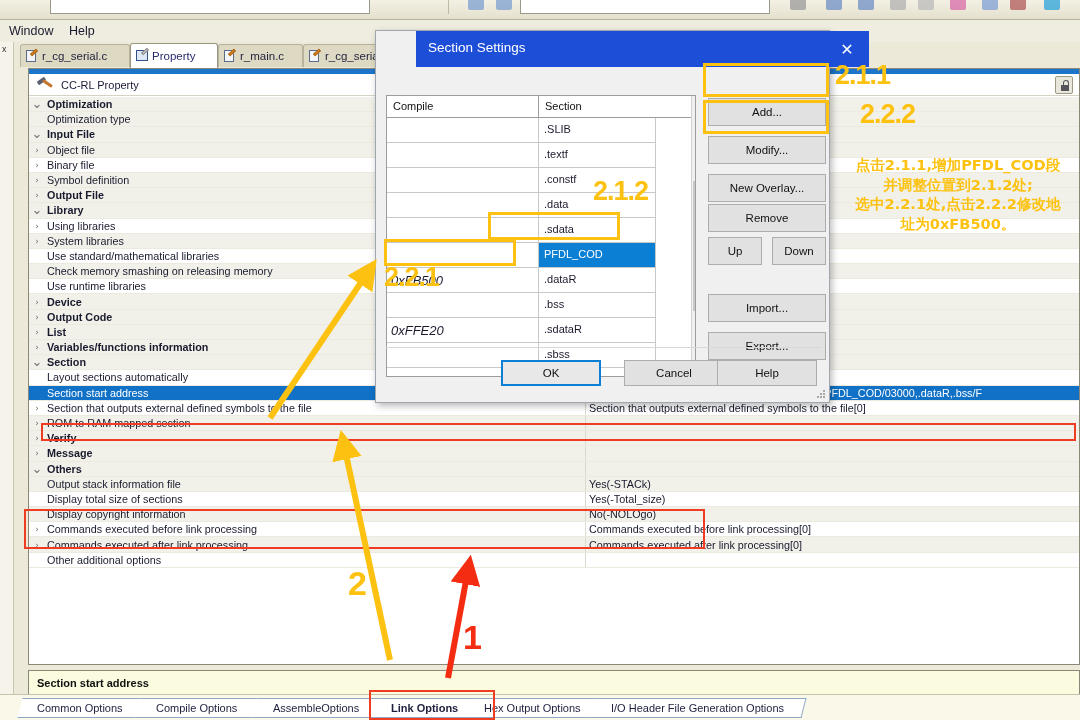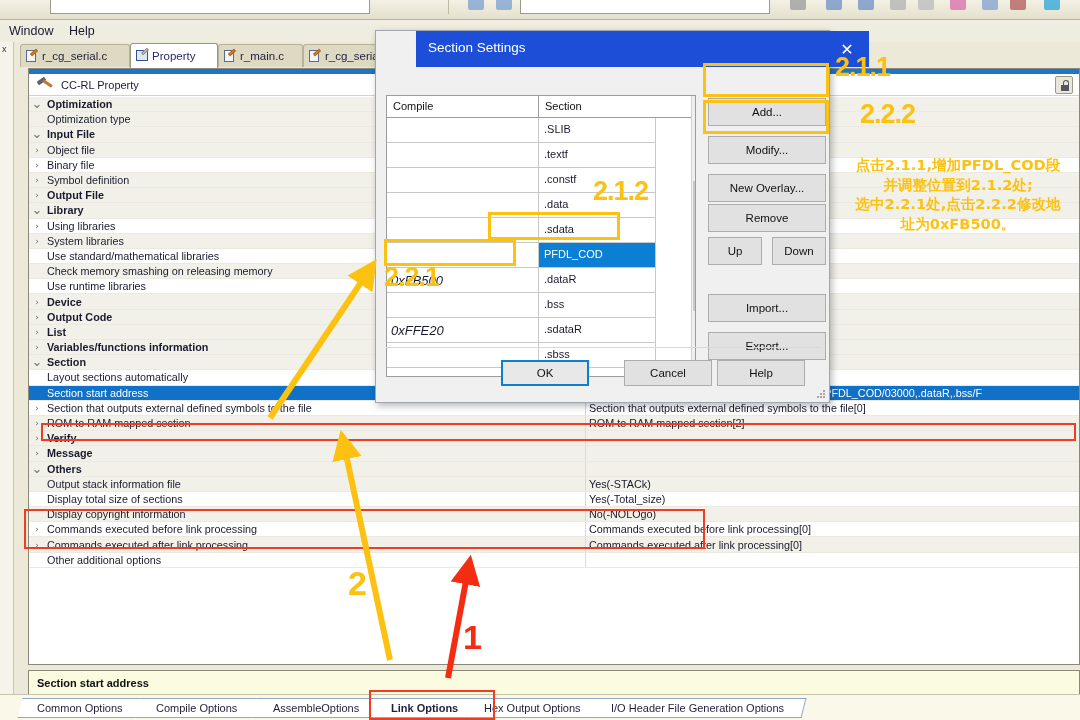--- a/index.html
+++ b/index.html
@@ -208,21 +208,21 @@
 
   .dbtn {
     position:absolute; height:28px; background:#e1e1e1;
     border:1px solid #adadad; font-size:11.5px; color:#111;
     display:flex; align-items:center; justify-content:center;
   }
   #dlg-foot-sep {
     position:absolute; left:10px; bottom:54px; width:435px; height:1px; background:#d8d8d8;
   }
   .fbtn {
-    position:absolute; bottom:16px; height:26px; width:88px;
+    position:absolute; bottom:16px; height:26px; width:100px;
     background:#e1e1e1; border:1px solid #adadad; font-size:11.5px;
     display:flex; align-items:center; justify-content:center; color:#111;
   }
   .fbtn.default { border:2px solid #0a7fd4; background:#e8e8e8; }
   #dlg-resize {
     position:absolute; right:3px; bottom:3px; width:9px; height:9px;
   }
   #dlg-resize i { position:absolute; background:#a8a8a8; width:2px; height:2px; }
 
   
@@ -445,21 +445,20 @@
         <div class="prow">
           <span class="pcaret">›</span>
           <span class="plabel">Section that outputs external defined symbols to the file</span>
           <span class="vsplit"></span>
           <span class="pvalue">Section that outputs external defined symbols to the file[0]</span>
         </div>
         <div class="prow alt">
           <span class="pcaret">›</span>
           <span class="plabel">ROM to RAM mapped section</span>
           <span class="vsplit"></span>
-          <span class="pvalue">ROM to RAM mapped section[2]</span>
         </div>
         <div class="prow grp">
           <span class="pcaret">›</span>
           <span class="plabel b">Verify</span>
           <span class="vsplit"></span>
           <span class="pvalue"></span>
         </div>
         <div class="prow grp">
           <span class="pcaret">›</span>
           <span class="plabel b">Message</span>
@@ -640,21 +639,21 @@
 
 <div class="hl-red" style="left:41px;  top:423px; width:1035px; height:18px;"></div>
 <div class="hl-red" style="left:24px;  top:509px; width:681px;  height:40px;"></div>
 <div class="hl-red" style="left:369px; top:690px; width:126px;  height:30px;"></div>
 
 <div class="hl-yellow" style="left:703px; top:63px;  width:126px;  height:34px;"></div>
 <div class="hl-yellow" style="left:703px; top:100px; width:126px;  height:34px;"></div>
 <div class="hl-yellow" style="left:488px; top:212px; width:132px;  height:28px;"></div>
 <div class="hl-yellow" style="left:384px; top:239px; width:132px;  height:27px;"></div>
 
-<div class="anno-num" style="left:835px; top:52px;  font-size:27px;">2.1.1</div>
+<div class="anno-num" style="left:835px; top:60px;  font-size:27px;">2.1.1</div>
 <div class="anno-num" style="left:835px; top:99px;  font-size:27px;margin-left:25px;">2.2.2</div>
 <div class="anno-num" style="left:593px; top:176px; font-size:27px;">2.1.2</div>
 <div class="anno-num" style="left:384px; top:262px; font-size:27px;">2.2.1</div>
 <div class="anno-num" style="left:348px; top:564px; font-size:34px;">2</div>
 <div class="anno-num red" style="left:463px; top:618px; font-size:34px;">1</div>
 
 <div id="cn-note">
     <div>点击2.1.1,增加PFDL_COD段</div>
     <div>并调整位置到2.1.2处;</div>
     <div>选中2.2.1处,点击2.2.2修改地</div>

